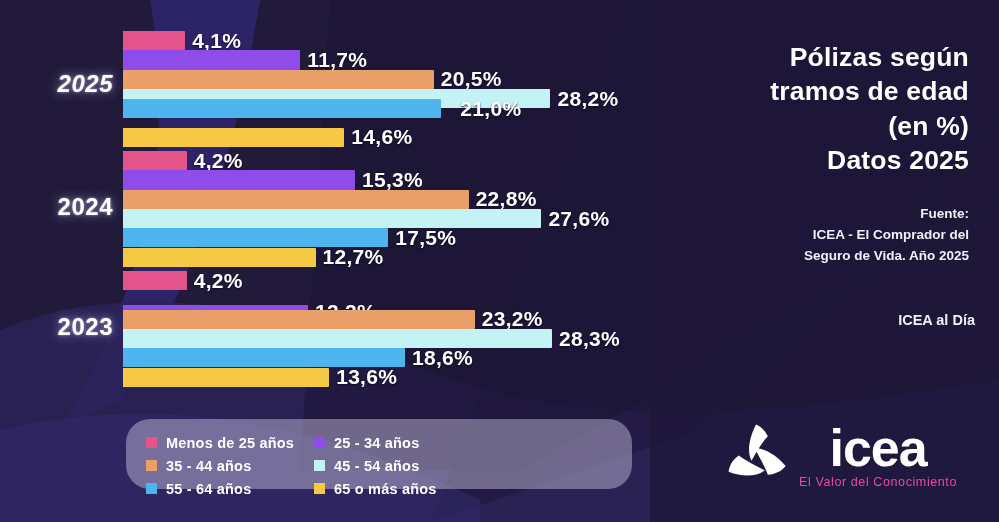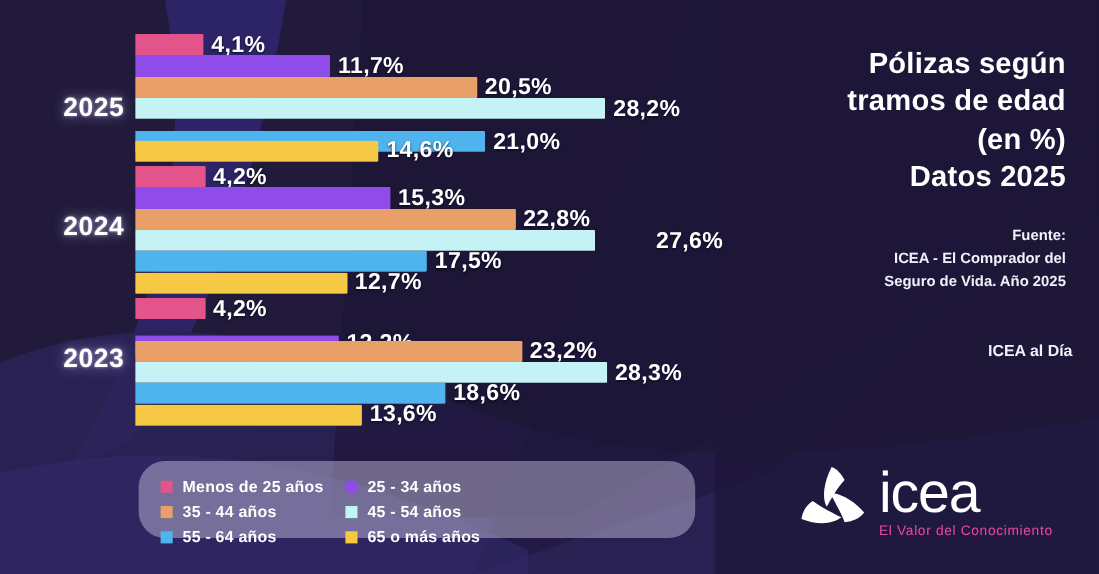--- a/index.html
+++ b/index.html
@@ -139,23 +139,24 @@
     right: 42px;
     bottom: 28px;
     display: flex;
     align-items: center;
   }
   .logo-mark { width: 74px; height: 74px; flex: none; }
   .logo-text { margin-left: 6px; }
   .logo-word {
     color: #ffffff;
     font-size: 52px;
-    font-weight: normal;
+    font-weight: bold;
     line-height: 0.92;
     letter-spacing: -1px;
+    text-align: center;
   }
   .logo-tag {
     color: #ec4899;
     font-size: 12.5px;
     letter-spacing: 0.6px;
     margin-top: 2px;
   }
 </style>
 </head>
 <body>
@@ -173,38 +174,38 @@
     <path d="M150 0 L260 0 C240 120 210 260 120 400 L60 430 C150 280 175 140 150 0 Z" fill="#2f2770" opacity="0.85"></path>
     <path d="M0 330 C120 280 260 300 400 360 C540 420 700 430 999 380 L999 522 L0 522 Z" fill="#2b2358" opacity="0.85"></path>
     <path d="M330 0 L999 0 L999 200 L520 470 L300 470 Z" fill="#1b1434" opacity="0.55"></path>
     <path d="M640 0 L999 0 L999 120 L700 430 L430 522 Z" fill="#1c1539" opacity="0.5"></path>
     <path d="M0 430 C180 390 330 430 480 500 L480 522 L0 522 Z" fill="#332b6d" opacity="0.55"></path>
     <rect x="650" y="0" width="349" height="522" fill="#1e1738" opacity="0.75"></rect>
   </svg>
 
   <div class="plot">
       <div class="group" style="top: 31px; height: 115.8px;">
-        <div class="group-label" style="top: 53px;">2025</div>
+        <div class="group-label" style="top: 39px; font-style: italic;">2025</div>
         <div class="bar-row" style="top: 0px;">
           <div class="bar" style="width: 62.1519px; background: linear-gradient(90deg, rgb(226, 84, 138) 0%, rgb(226, 84, 138) 100%) rgb(226, 84, 138);"></div>
           <span class="bar-value">4,1%</span>
         </div>
         <div class="bar-row" style="top: 19.3px;">
           <div class="bar" style="width: 177.36px; background: linear-gradient(90deg, rgb(143, 76, 232) 0%, rgb(143, 76, 232) 100%) rgb(143, 76, 232);"></div>
           <span class="bar-value">11,7%</span>
         </div>
         <div class="bar-row" style="top: 38.6px; text-align: right;">
           <div class="bar" style="width: 310.76px; background: linear-gradient(90deg, rgb(233, 160, 104) 0%, rgb(233, 160, 104) 100%) rgb(233, 160, 104);"></div>
           <span class="bar-value">20,5%</span>
         </div>
         <div class="bar-row" style="top: 57.9px;">
           <div class="bar" style="width: 427.484px; background: linear-gradient(90deg, rgb(197, 243, 245) 0%, rgb(197, 243, 245) 100%) rgb(197, 243, 245);"></div>
           <span class="bar-value">28,2%</span>
         </div>
-        <div class="bar-row" style="top: 88px;">
+        <div class="bar-row" style="top: 68px; gap: 12px;">
           <div class="bar" style="width: 318.339px; background: linear-gradient(90deg, rgb(79, 180, 237) 0%, rgb(79, 180, 237) 100%) rgb(79, 180, 237);"></div>
           <span class="bar-value">21,0%</span>
         </div>
         <div class="bar-row" style="top: 96.5px;">
           <div class="bar" style="width: 221.322px; background: linear-gradient(90deg, rgb(246, 201, 69) 0%, rgb(246, 201, 69) 100%) rgb(246, 201, 69);"></div>
           <span class="bar-value">14,6%</span>
         </div>
       </div>
       <div class="group" style="top: 151px; height: 115.8px;">
         <div class="group-label" style="top: 41.9px;">2024</div>
@@ -213,21 +214,21 @@
           <span class="bar-value">4,2%</span>
         </div>
         <div class="bar-row" style="top: 19.3px;">
           <div class="bar" style="width: 231.933px; background: linear-gradient(90deg, rgb(143, 76, 232) 0%, rgb(143, 76, 232) 100%) rgb(143, 76, 232);"></div>
           <span class="bar-value">15,3%</span>
         </div>
         <div class="bar-row" style="top: 38.6px;">
           <div class="bar" style="width: 345.625px; background: linear-gradient(90deg, rgb(233, 160, 104) 0%, rgb(233, 160, 104) 100%) rgb(233, 160, 104);"></div>
           <span class="bar-value">22,8%</span>
         </div>
-        <div class="bar-row" style="top: 57.9px; gap: 48px;">
+        <div class="bar-row" style="top: 57.9px;">
           <div class="bar" style="width: 418.389px; background: linear-gradient(90deg, rgb(197, 243, 245) 0%, rgb(197, 243, 245) 100%) rgb(197, 243, 245);"></div>
           <span class="bar-value">27,6%</span>
         </div>
         <div class="bar-row" style="top: 77.2px;">
           <div class="bar" style="width: 265.283px; background: linear-gradient(90deg, rgb(79, 180, 237) 0%, rgb(79, 180, 237) 100%) rgb(79, 180, 237);"></div>
           <span class="bar-value">17,5%</span>
         </div>
         <div class="bar-row" style="top: 96.5px;">
           <div class="bar" style="width: 192.519px; background: linear-gradient(90deg, rgb(246, 201, 69) 0%, rgb(246, 201, 69) 100%) rgb(246, 201, 69);"></div>
           <span class="bar-value">12,7%</span>

